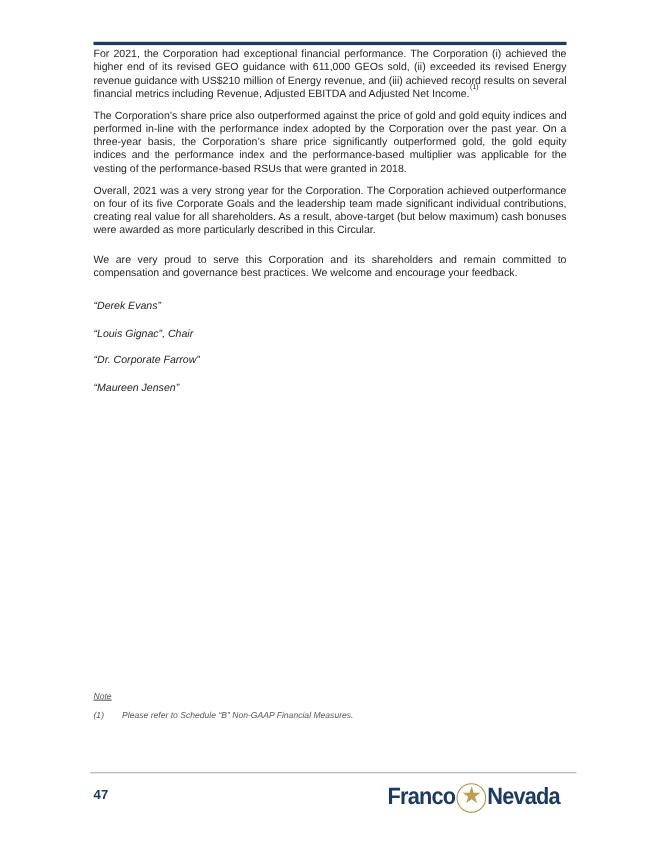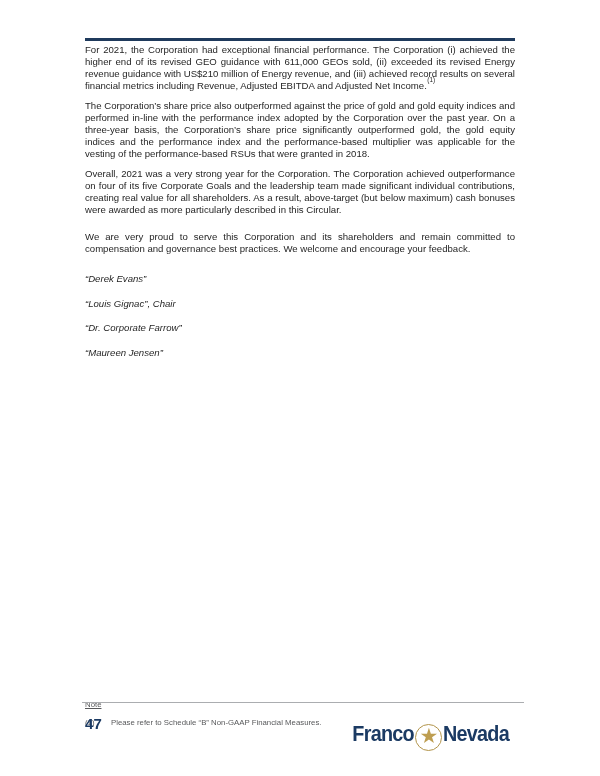--- a/index.html
+++ b/index.html
@@ -43,25 +43,26 @@
     left: 0.5px;
   }
   .closing { margin-bottom: 14px; }
   .signature {
     font-style: italic;
     margin-bottom: 12.5px;
   }
   .note-block {
     position: absolute;
     left: 85px;
-    top: 700px;
+    top: 628px;
     width: 432px;
     color: #58595B;
     font-size: 7.8px;
     line-height: 9.5px;
+    font-style: italic;
   }
   .note-heading {
     text-decoration: underline;
     margin-bottom: 8px;
     display: inline-block;
   }
   .footnote-row {
     display: flex;
     align-items: flex-start;
   }
@@ -72,33 +73,32 @@
     left: 82px;
     top: 702px;
     width: 442px;
     height: 1px;
     background: #ABADB0;
   }
   .page-number {
     position: absolute;
     left: 85px;
     top: 715px;
-    font-size: 15px;
+    font-size: 12px;
     font-weight: bold;
     color: #1B3A63;
     letter-spacing: 0.2px;
   }
   .logo {
     position: absolute;
     right: 85px;
     top: 710px;
     height: 30px;
     display: flex;
-    align-items: flex-start;
-    margin-top: 14px;
+    align-items: center;
   }
   .logo-word {
     color: #1B3A63;
     font-weight: bold;
     font-size: 21.5px;
     letter-spacing: -0.8px;
     display: inline-block;
     transform: scaleX(0.92);
     line-height: 1;
   }

